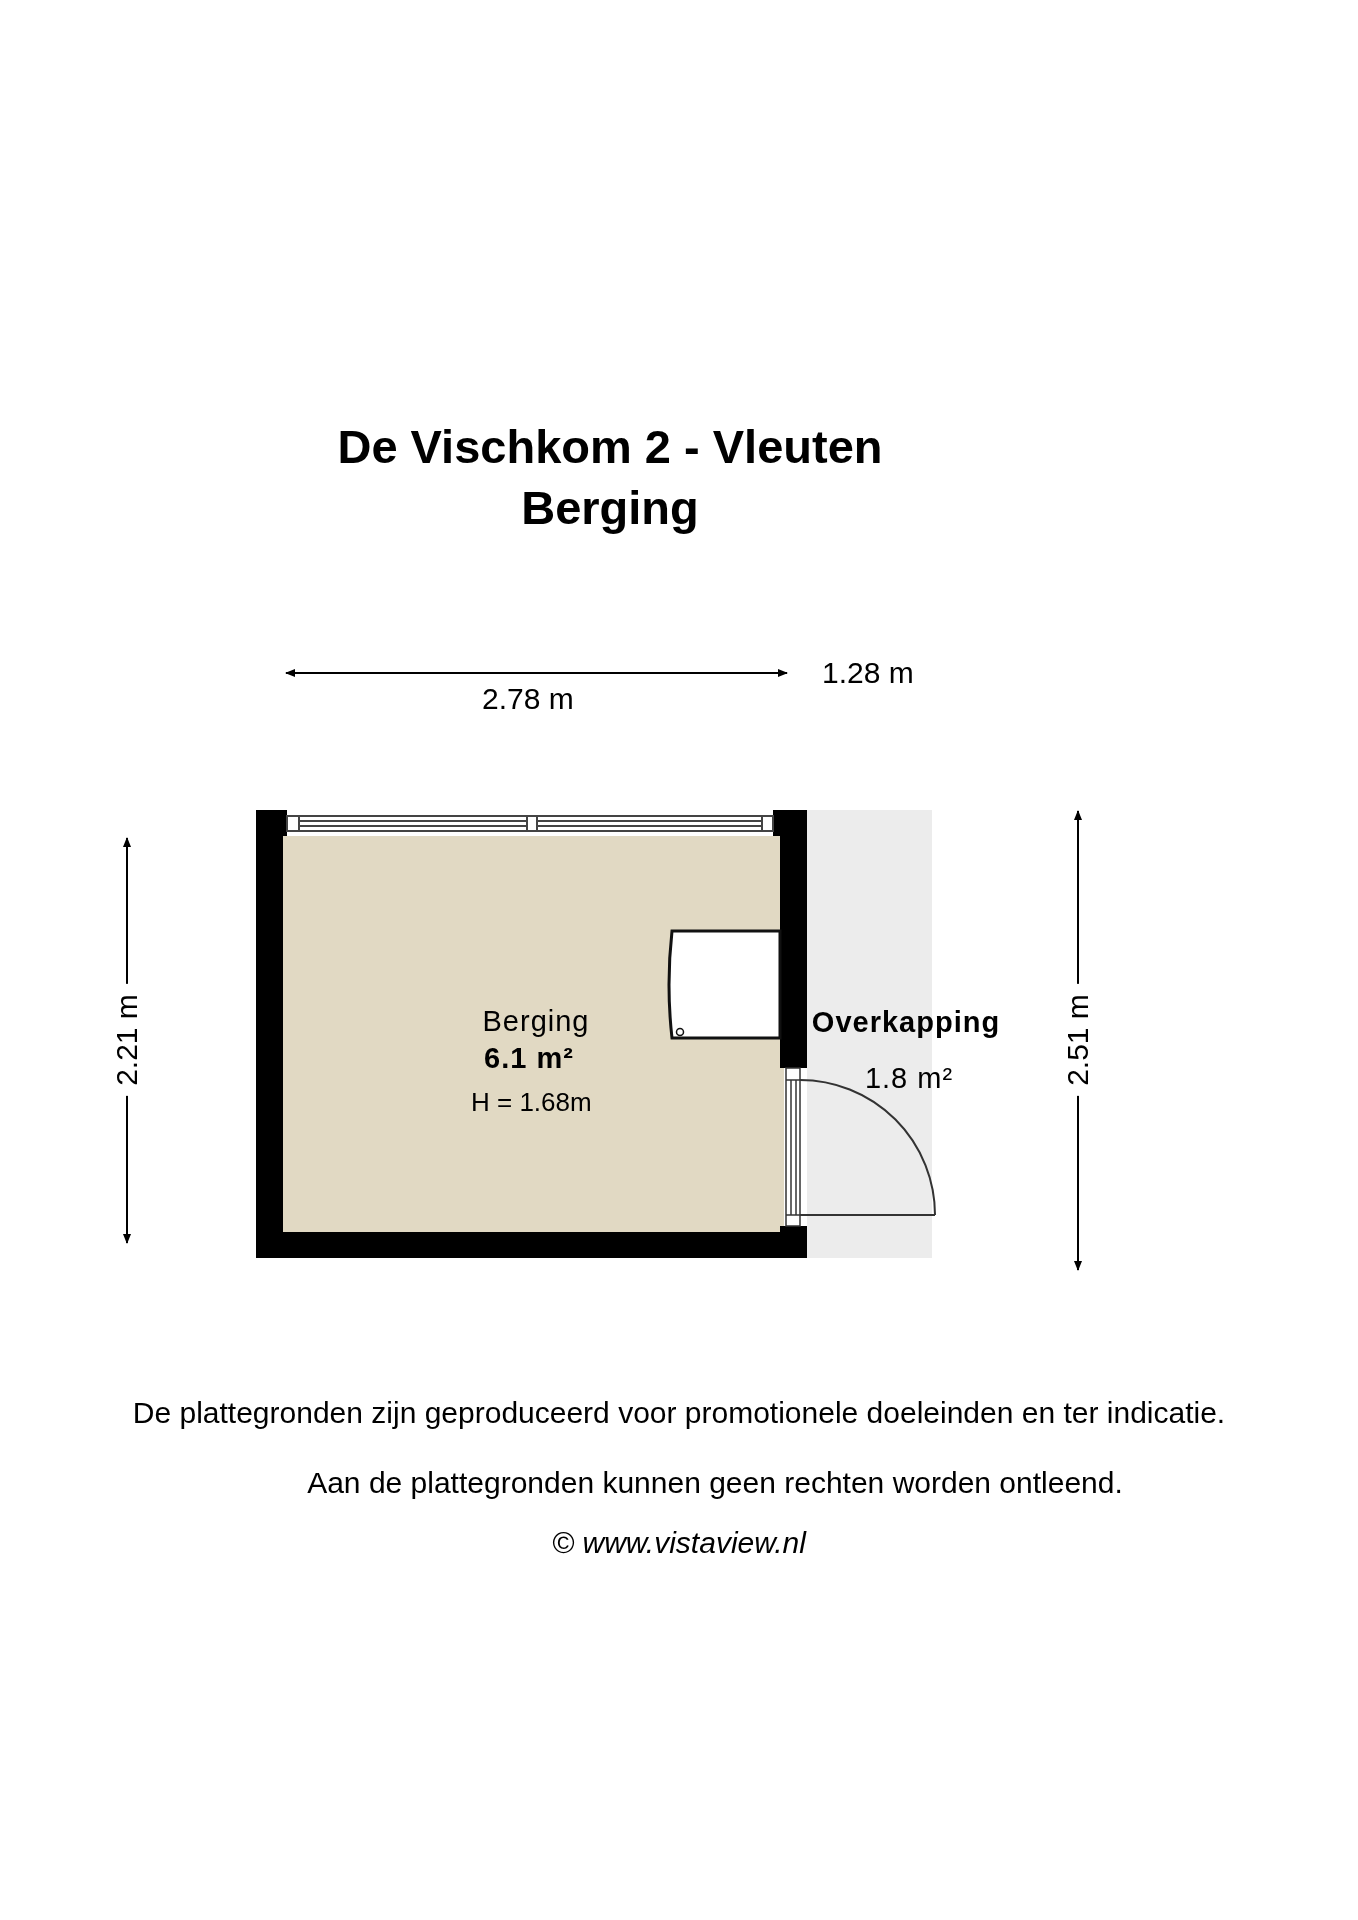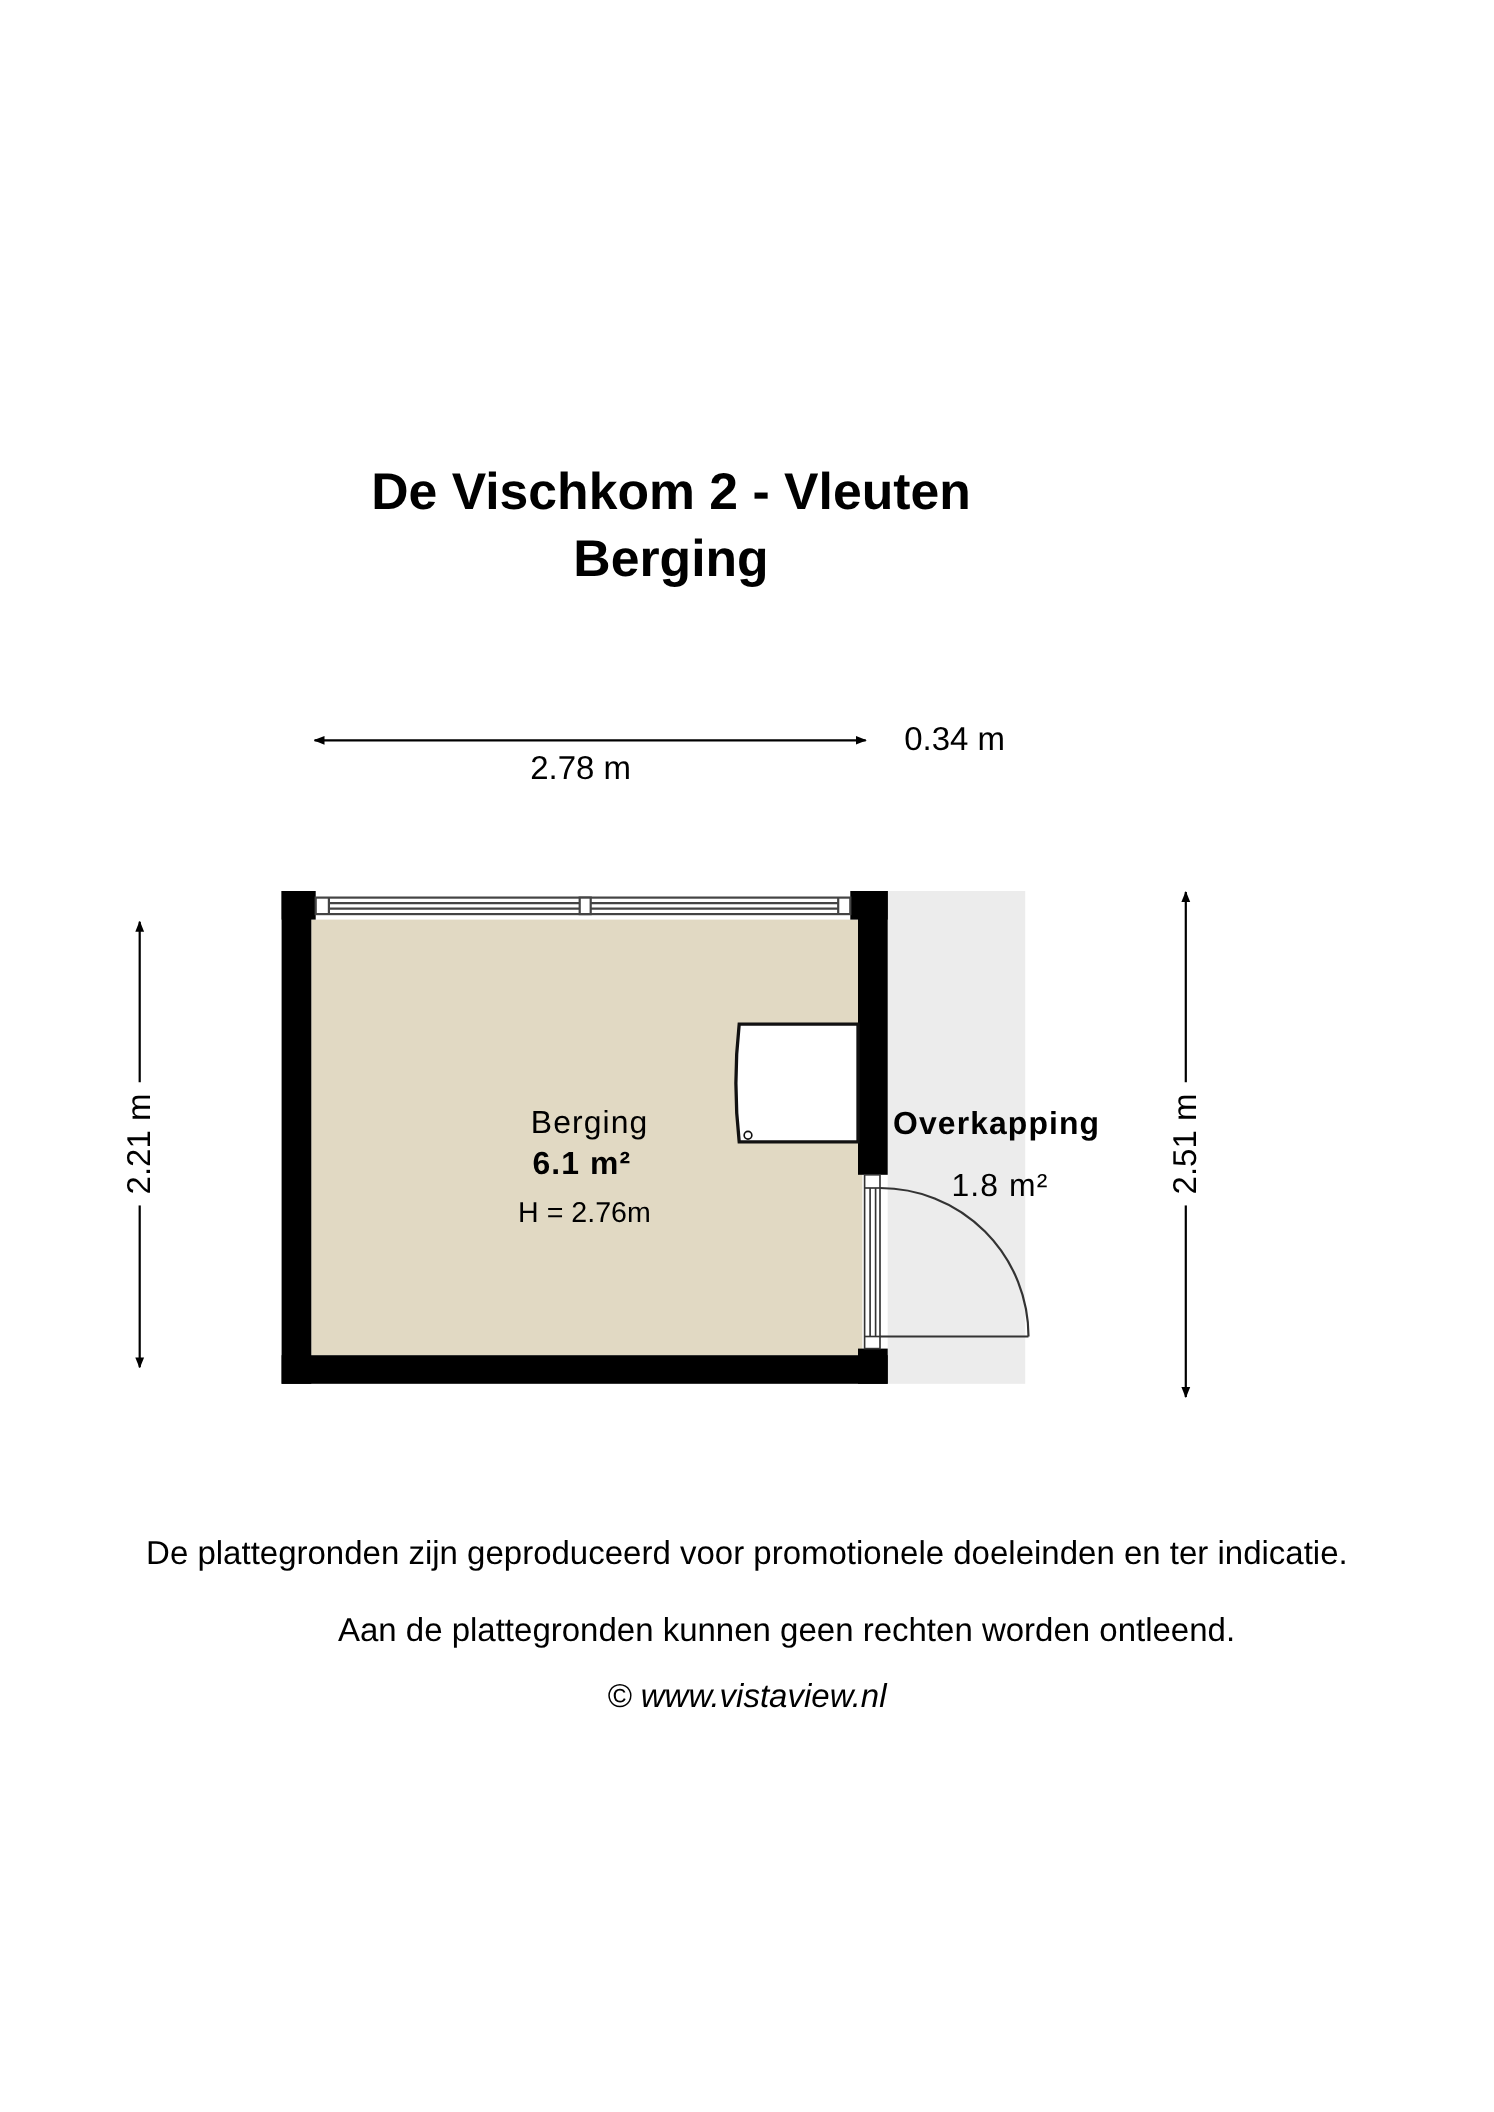--- a/index.html
+++ b/index.html
@@ -70,26 +70,26 @@
   </g>
 
   <line x1="286" y1="673" x2="787" y2="673" stroke="#000" stroke-width="2" marker-start="url(#arrow)" marker-end="url(#arrow)"></line>
 
   <line x1="127" y1="838" x2="127" y2="1243" stroke="#000" stroke-width="2" marker-start="url(#arrow)" marker-end="url(#arrow)"></line>
 
   <line x1="1078" y1="811" x2="1078" y2="1270" stroke="#000" stroke-width="2" marker-start="url(#arrow)" marker-end="url(#arrow)"></line>
 </svg>
 
 <div class="abs dim-label" style="left:472px; top:684px;">2.78 m</div>
-<div class="abs dim-label" style="left:812px; top:658px;">0.34 m</div>
+<div class="abs dim-label" style="left:812px; top:658px;">1.28 m</div>
 <div class="abs dim-label" style="left:127px; top:1040px; transform: translate(-50%,-50%) rotate(-90deg); transform-origin:center;">2.21 m</div>
 <div class="abs dim-label" style="left:1078px; top:1040px; transform: translate(-50%,-50%) rotate(-90deg); transform-origin:center;">2.51 m</div>
 
 <div class="abs room-label" style="left:436px; width:200px; top:1007px;">Berging</div>
 <div class="abs room-label" style="left:429px; width:200px; top:1044px;font-weight:bold;">6.1 m²</div>
-<div class="abs room-height" style="left:471px; top:1089px;">H = 2.76m</div>
+<div class="abs room-height" style="left:471px; top:1089px;">H = 1.68m</div>
 
 <div class="abs room-label" style="left:806px; width:200px; top:1008px;font-weight:bold;">Overkapping</div>
 <div class="abs room-label" style="left:809px; width:200px; top:1044px;margin-top:20px;">1.8 m²</div>
 
 <div class="abs footer-line" style="top:1398px;">De plattegronden zijn geproduceerd voor promotionele doeleinden en ter indicatie.</div>
 <div class="abs footer-line" style="top:1468px;padding-left:36px;">Aan de plattegronden kunnen geen rechten worden ontleend.</div>
 <div class="abs footer-line" style="top:1528px;font-style:italic;">© www.vistaview.nl</div>
 
 </body></html>

